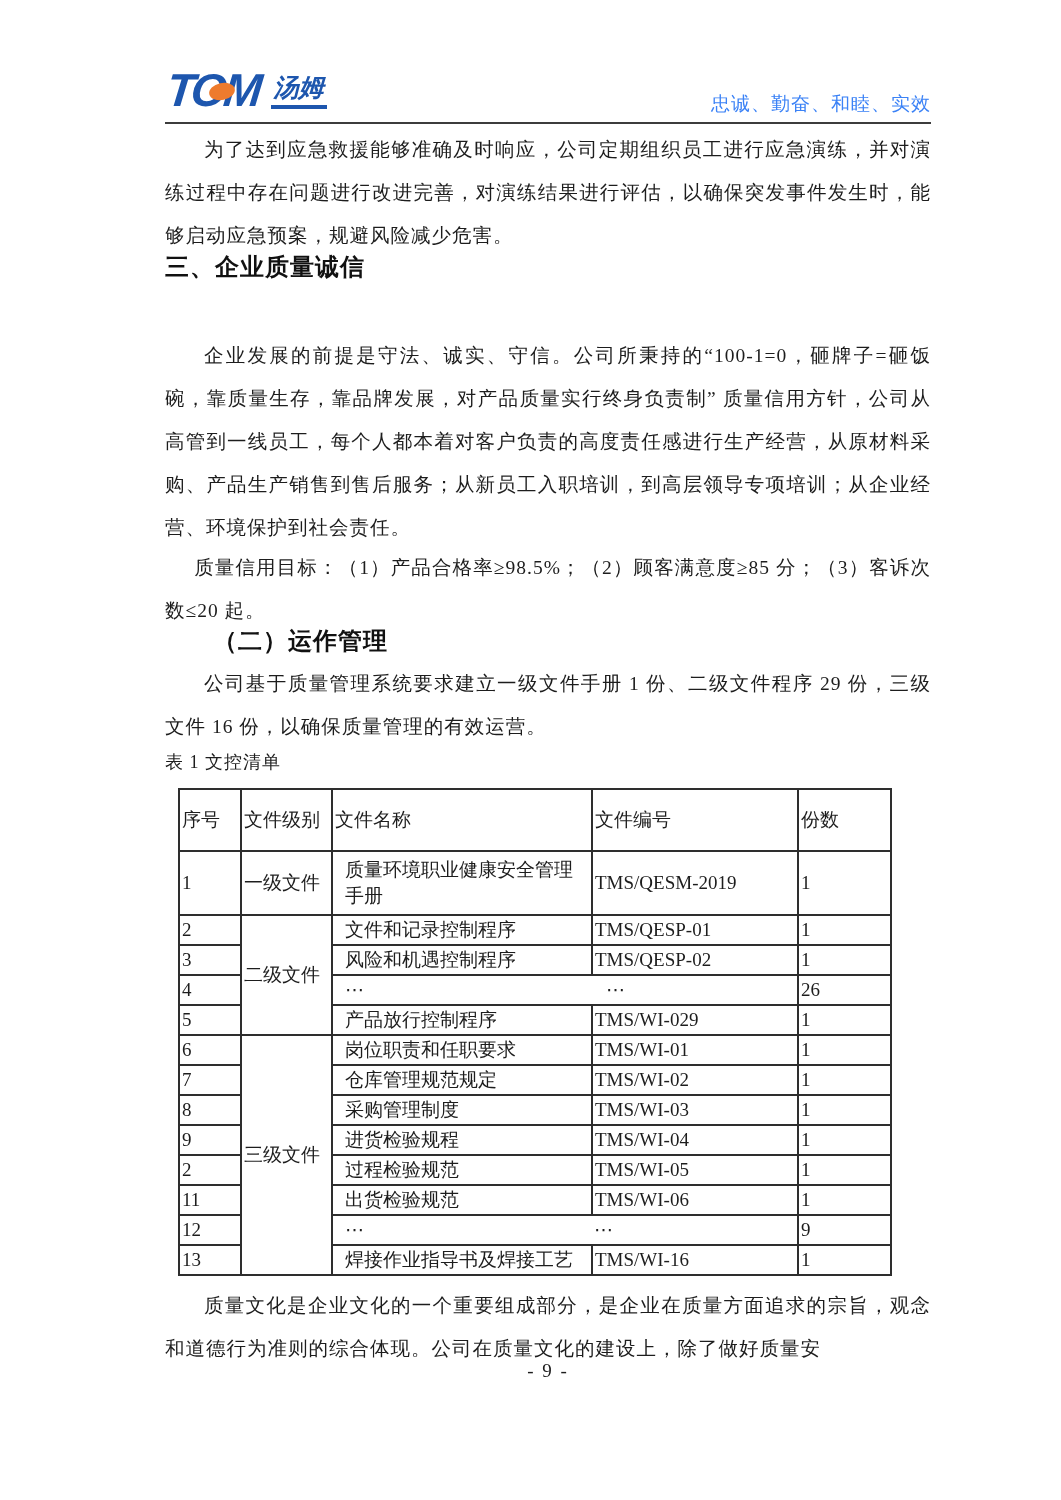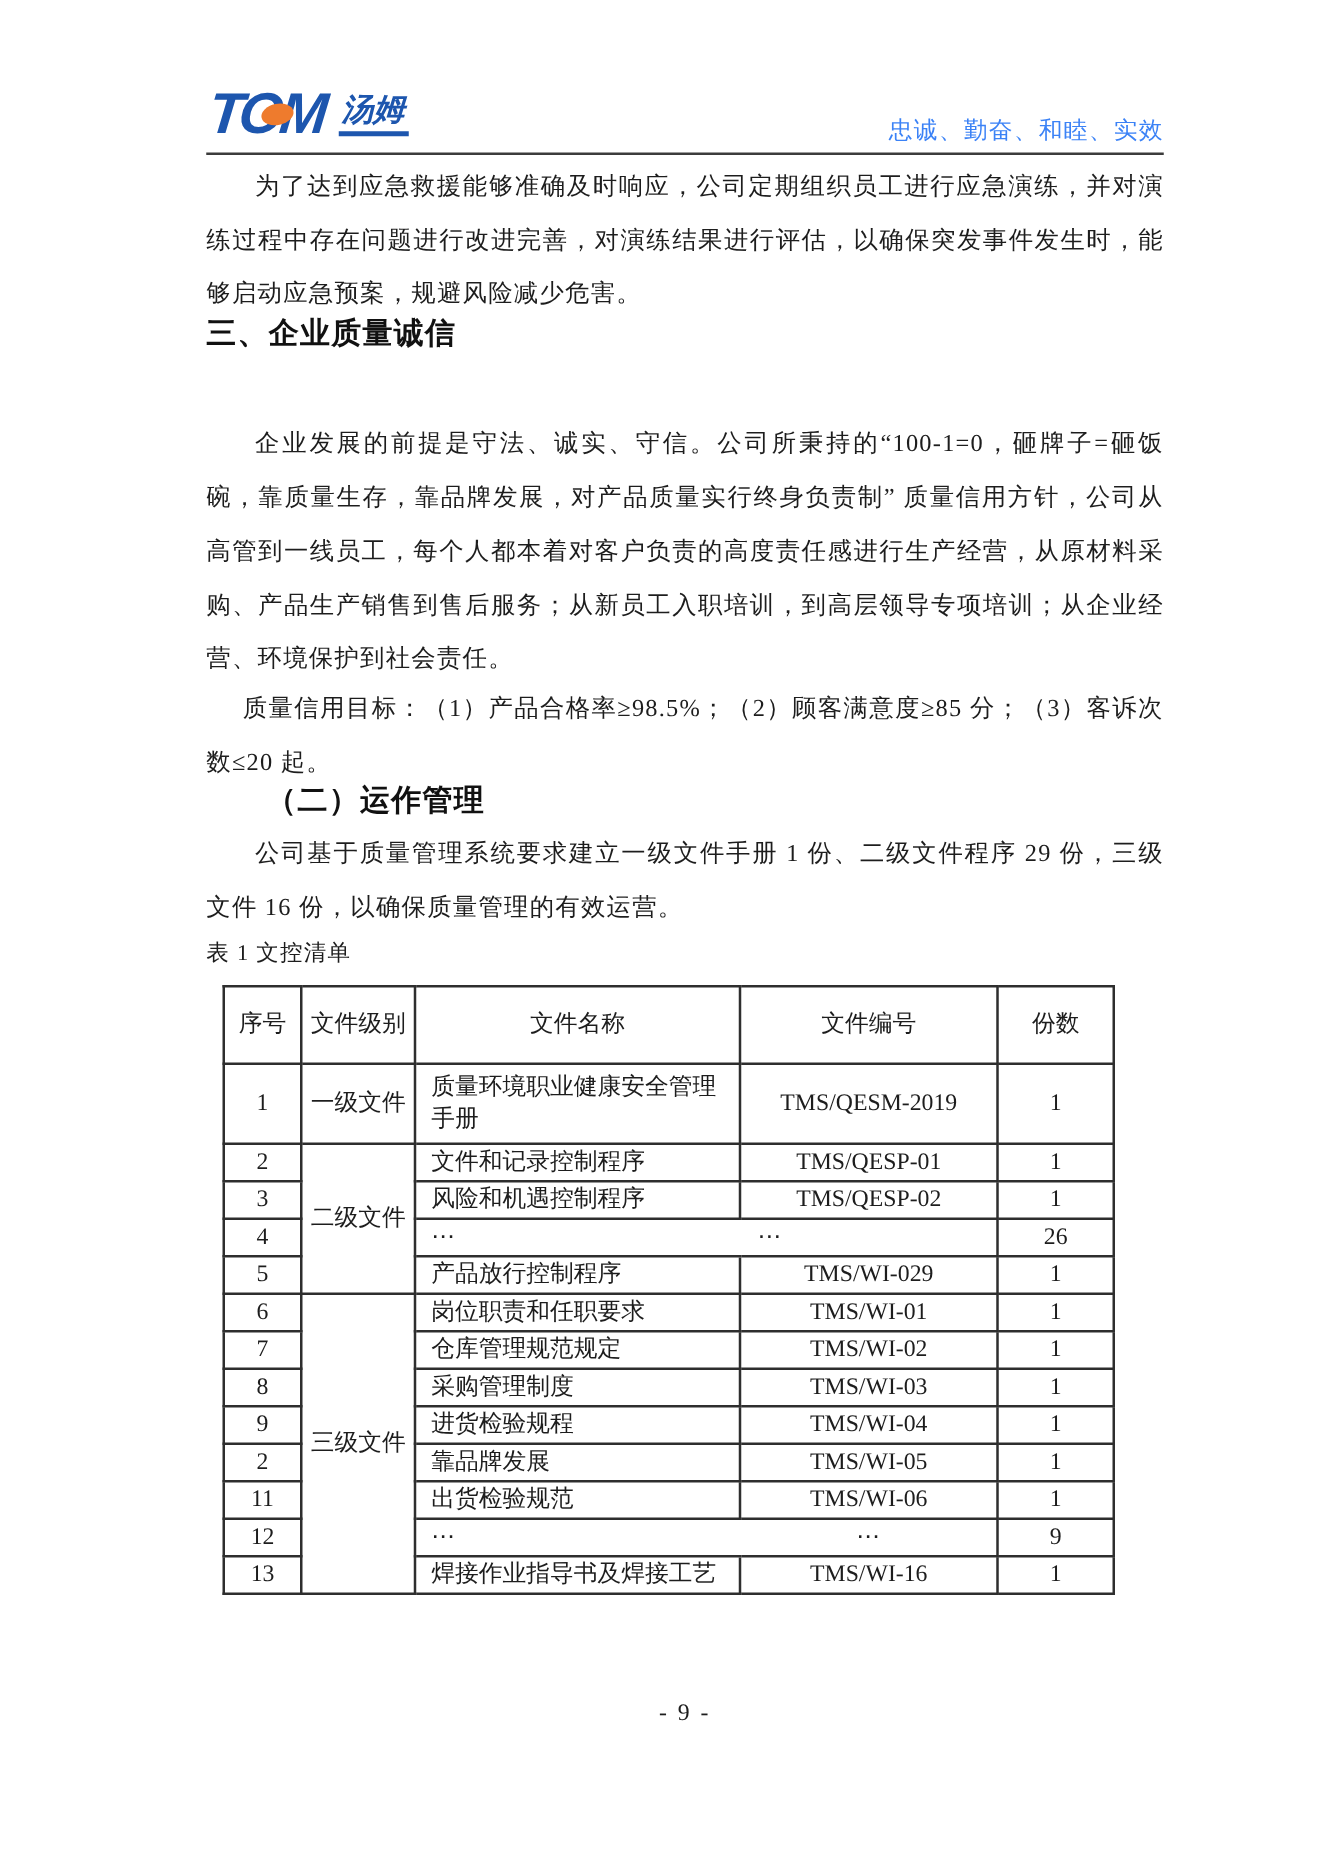--- a/index.html
+++ b/index.html
@@ -73,21 +73,21 @@
 
   
   .doc-table {
     position: absolute; left: 178px; top: 788px;
     border-collapse: collapse; table-layout: fixed;
     width: 712px;
     font-size: 19px; color: #1d1d1d;
   }
   .doc-table td, .doc-table th {
     border: 2px solid #2e2e2e;
-    text-align: center; vertical-align: middle;
+    text-align: left; vertical-align: middle;
     font-weight: normal; line-height: 26px;
     overflow: hidden; padding: 1px 2px;
   }
   .doc-table .cell-name { text-align: left; padding-left: 12px; padding-right: 8px; margin-left: 24px; }
   .doc-table tr.hdr  { height: 62px; }
   .doc-table tr.tall { height: 64px; }
   .doc-table tr.reg  { height: 28px; }
   .doc-table td.no-div-r { border-right: none; }
   .doc-table td.no-div-l { border-left: none; }
   .doc-table td.code-left { text-align: left; padding-left: 14px; }
@@ -192,21 +192,21 @@
         <td>1</td>
       </tr>
       <tr class="reg">
         <td>9</td>
         <td class="cell-name">进货检验规程</td>
         <td>TMS/WI-04</td>
         <td>1</td>
       </tr>
       <tr class="reg">
         <td>2</td>
-        <td class="cell-name">靠品牌发展</td>
+        <td class="cell-name">过程检验规范</td>
         <td>TMS/WI-05</td>
         <td>1</td>
       </tr>
       <tr class="reg">
         <td>11</td>
         <td class="cell-name">出货检验规范</td>
         <td>TMS/WI-06</td>
         <td>1</td>
       </tr>
       <tr class="reg">
@@ -217,16 +217,17 @@
       </tr>
       <tr class="reg">
         <td>13</td>
         <td class="cell-name">焊接作业指导书及焊接工艺</td>
         <td>TMS/WI-16</td>
         <td>1</td>
       </tr>
     </tbody>
   </table>
 
+  <p class="para p-culture">质量文化是企业文化的一个重要组成部分，是企业在质量方面追求的宗旨，观念和道德行为准则的综合体现。公司在质量文化的建设上，除了做好质量安</p>
 
   <div class="footer">- 9 -</div>
 
 </div>
 
 </body></html>

